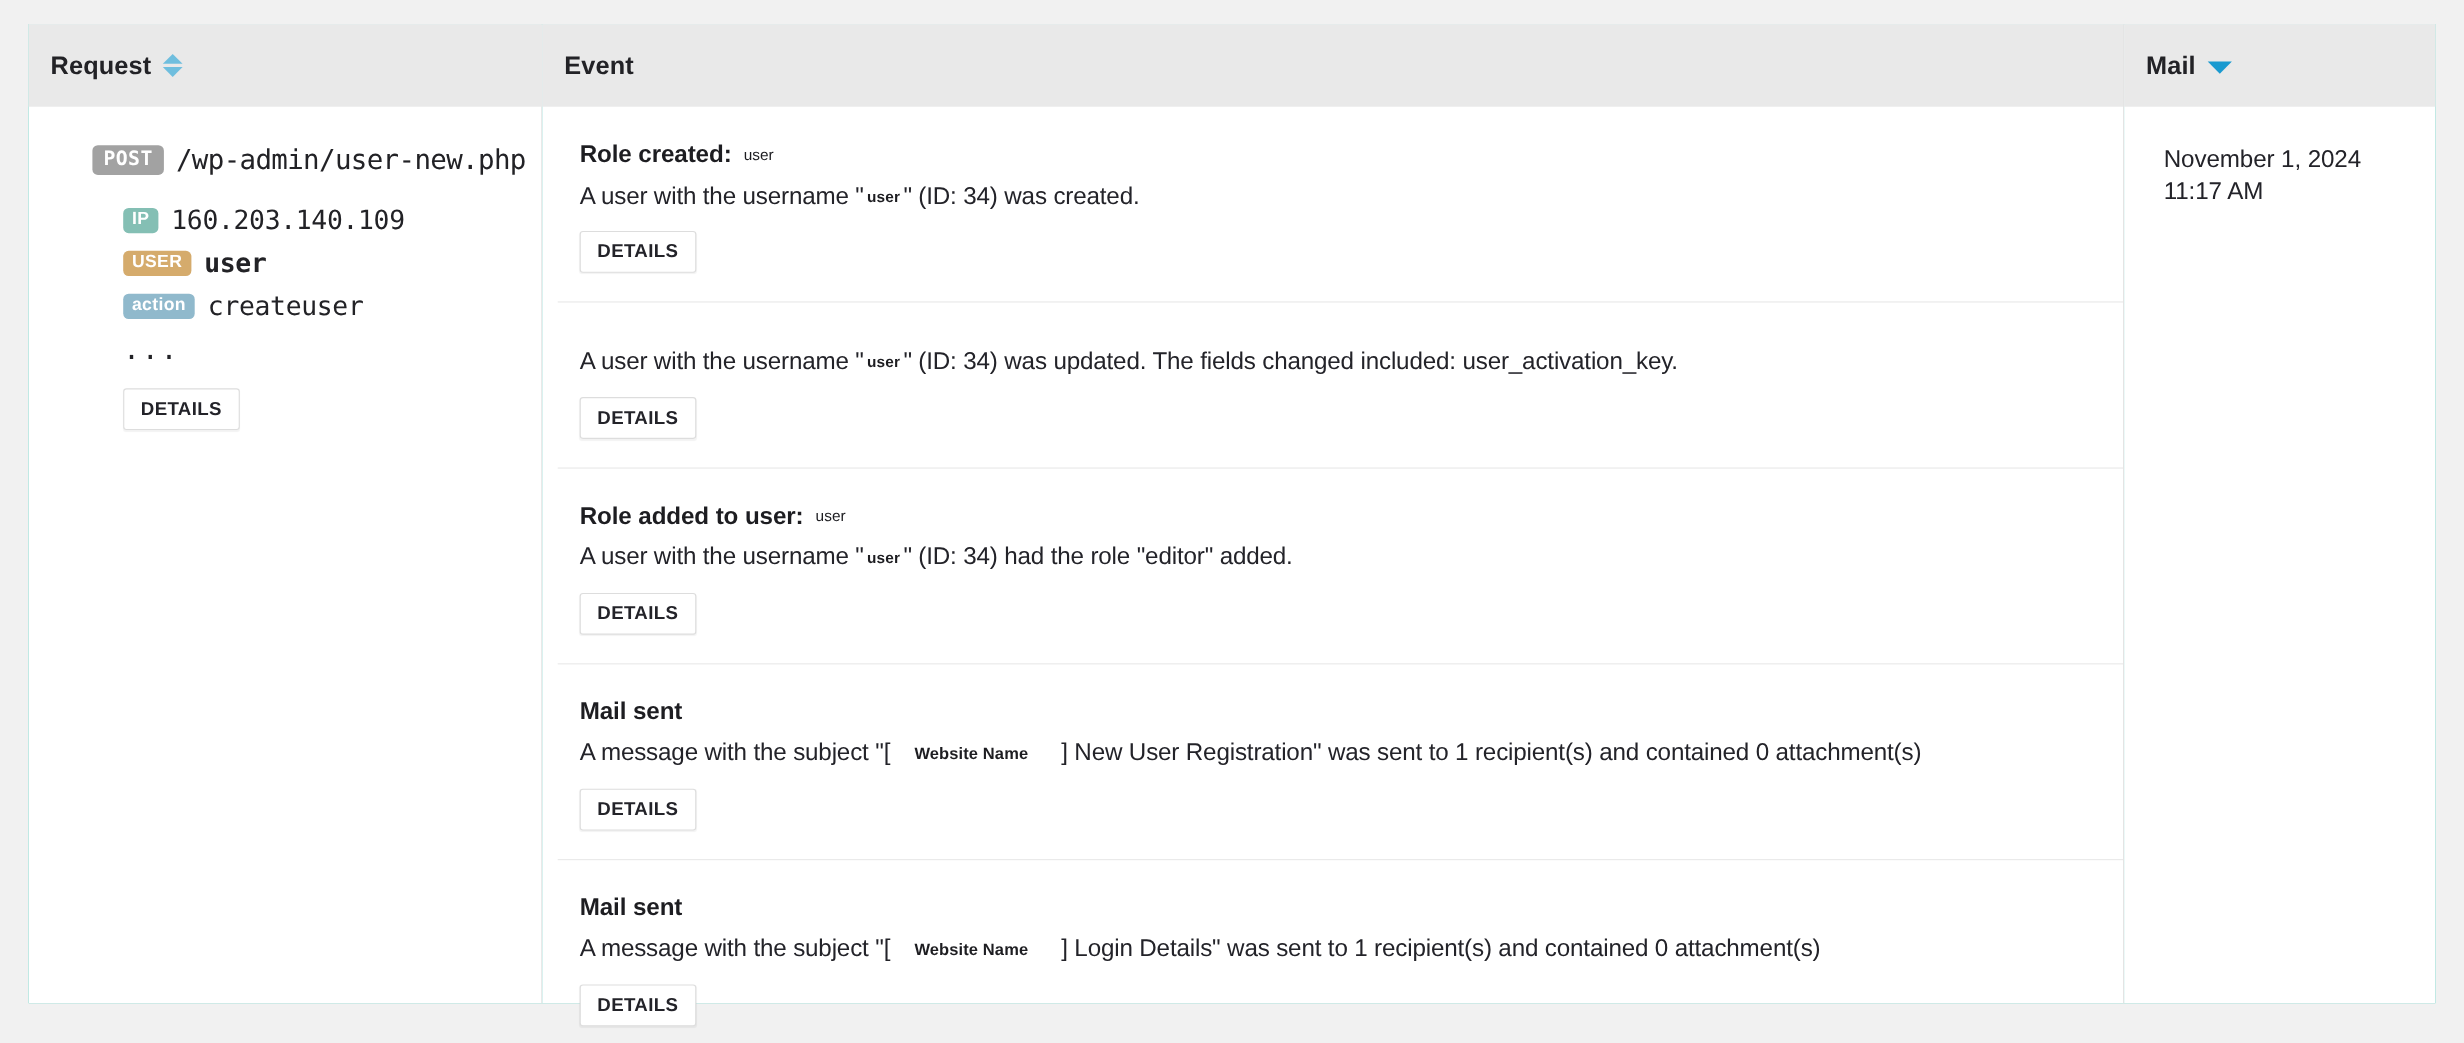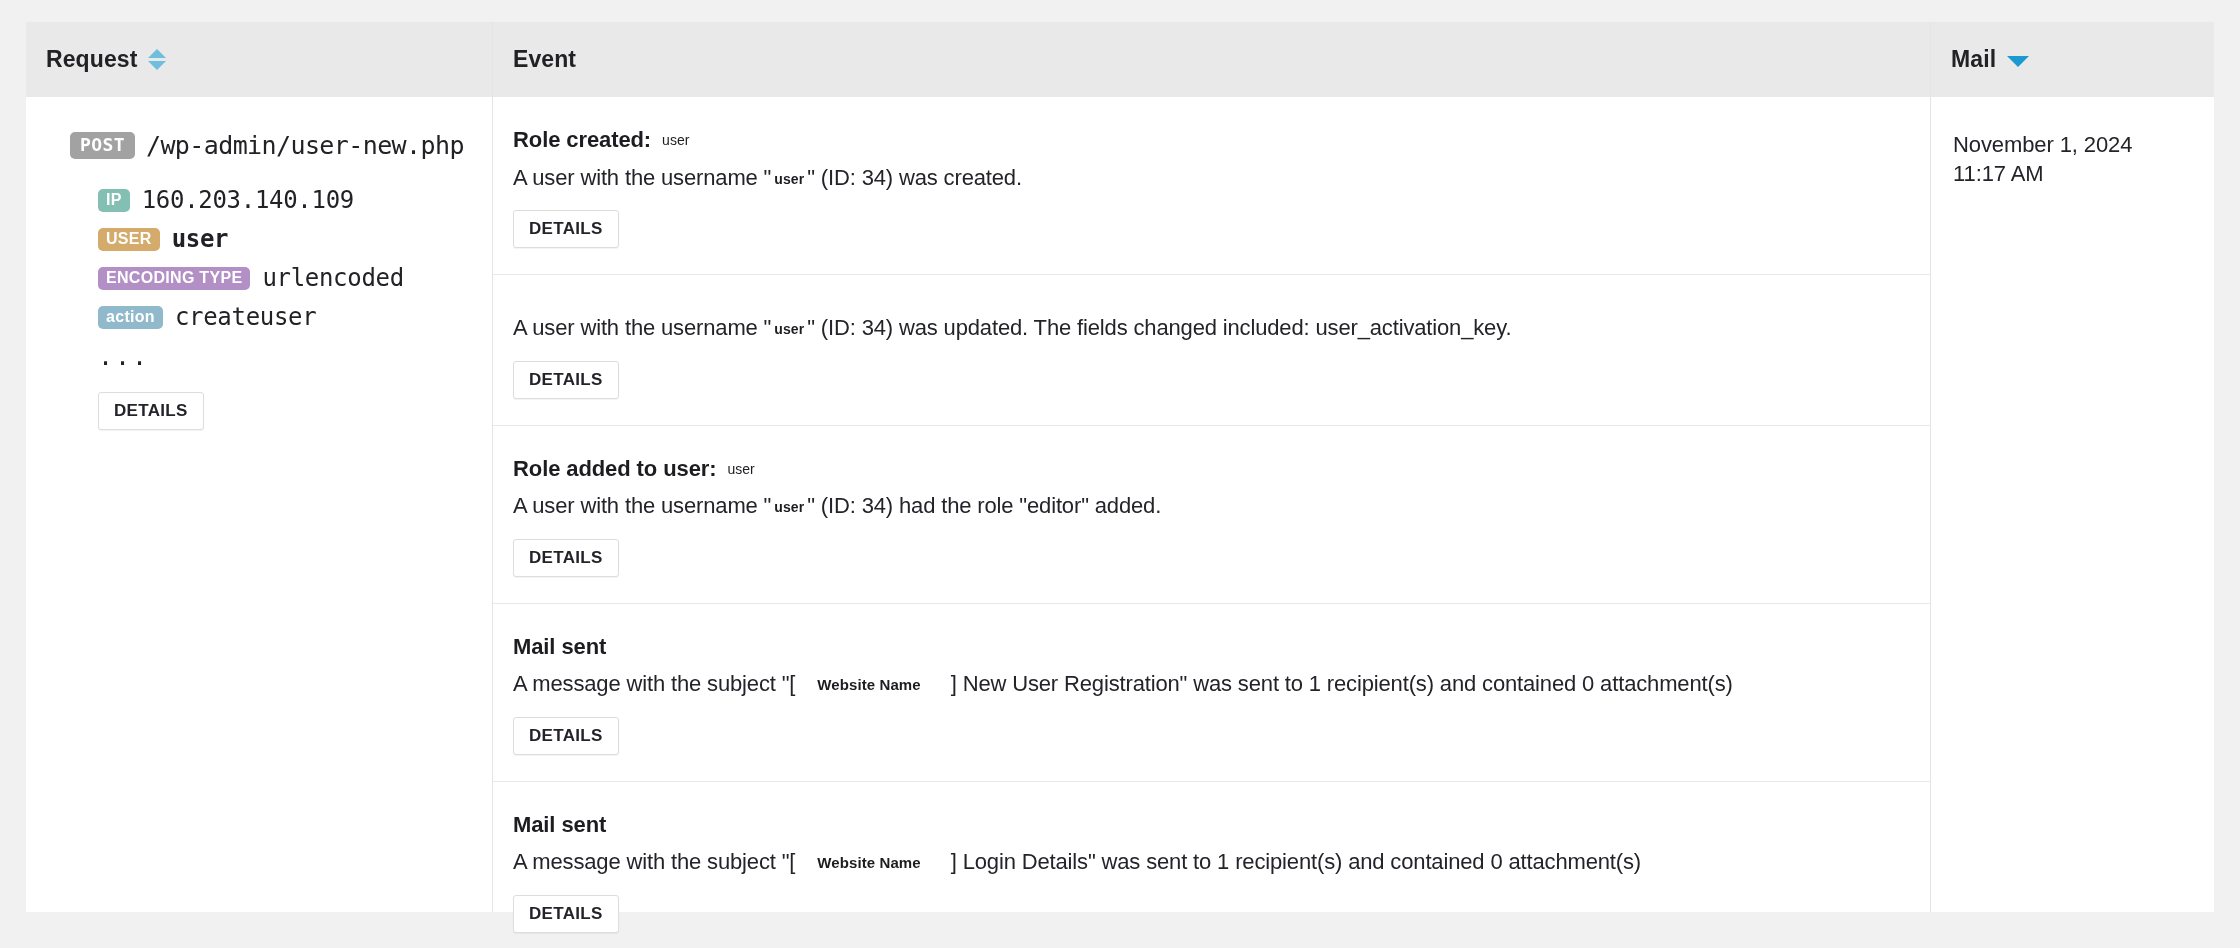--- a/index.html
+++ b/index.html
@@ -80,21 +80,21 @@
   }
   .tri-down-solo {
     width: 0; height: 0;
     border-left: 11px solid transparent;
     border-right: 11px solid transparent;
     border-top: 11px solid #1a9ad0;
     margin-left: 11px;
     margin-top: 4px;
   }
 
-  .col-body { flex: 1 1 auto; }
+  .col-body { flex: 1 1 auto; margin-left: 14px; }
 
   
   .req-cell { padding: 34px 0 0 44px; }
 
   .req-line {
     display: flex;
     align-items: center;
     white-space: nowrap;
   }
 
@@ -277,24 +277,20 @@
             <div class="attr-row">
               <span class="attr-key" style="background: rgb(132, 191, 180);">IP</span>
               <span class="attr-val">160.203.140.109</span>
             </div>
 
             <div class="attr-row">
               <span class="attr-key" style="background: rgb(213, 171, 108);">USER</span>
               <span class="attr-val bold">user</span>
             </div>
 
-            <div class="attr-row">
-              <span class="attr-key" style="background: rgb(178, 143, 196);">ENCODING TYPE</span>
-              <span class="attr-val">urlencoded</span>
-            </div>
 
             <div class="attr-row">
               <span class="attr-key" style="background: rgb(144, 185, 204);">action</span>
               <span class="attr-val">createuser</span>
             </div>
 
             <div class="attr-ellipsis">...</div>
           </div>
 
           <div class="req-details">

